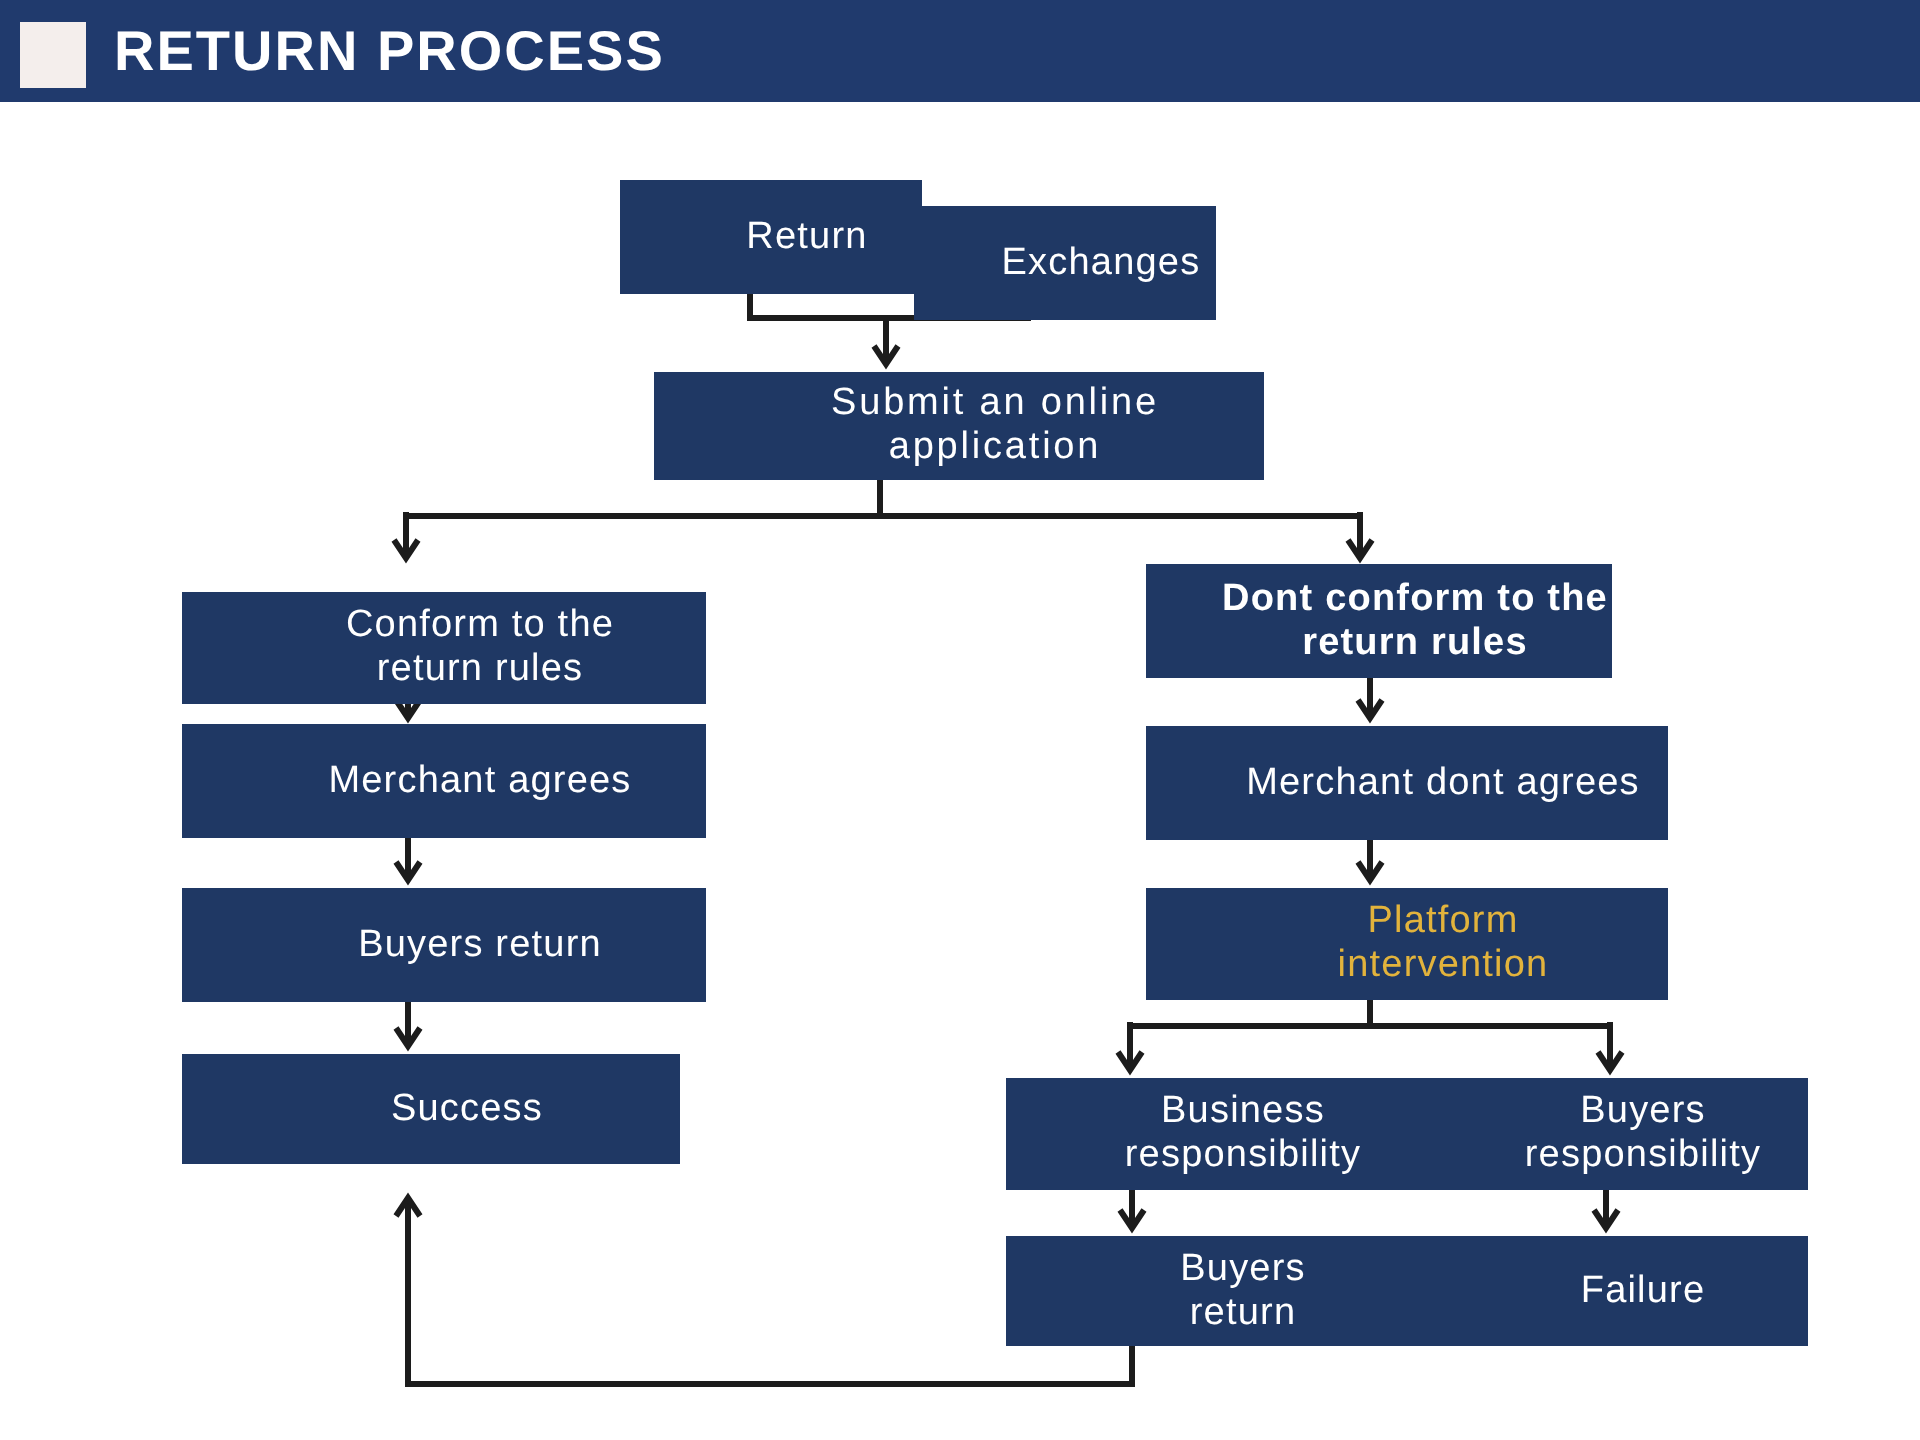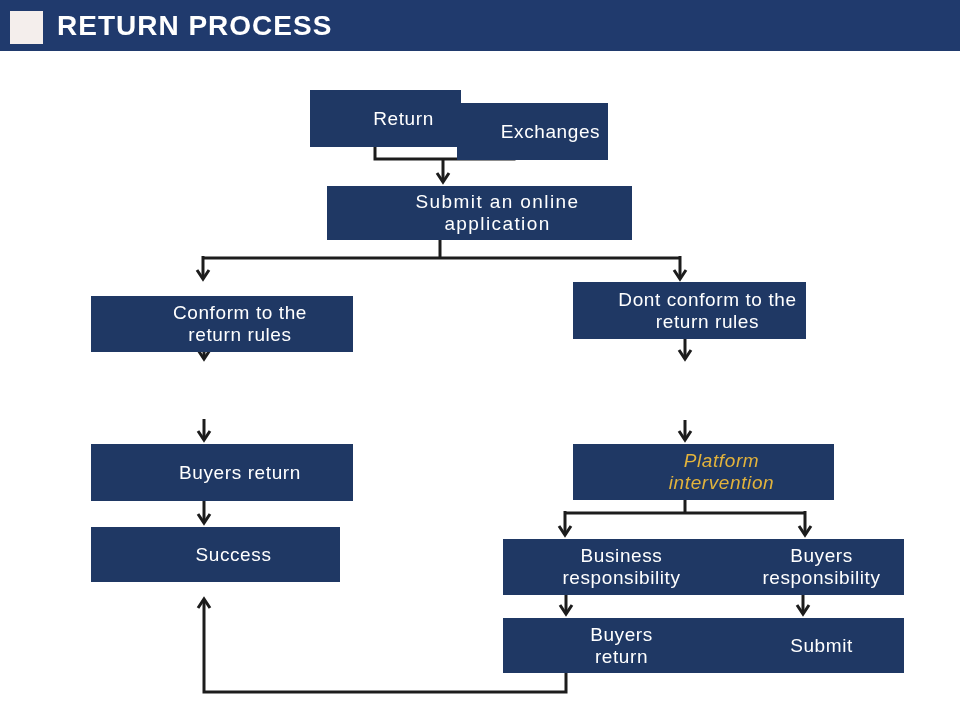--- a/index.html
+++ b/index.html
@@ -37,21 +37,21 @@
   
   .connectors{position:absolute;left:0;top:0;width:960px;height:720px;pointer-events:none;}
   .node{
     position:absolute;
     background:var(--box,#1f3864);
     color:#ffffff;
     display:flex;align-items:center;justify-content:center;
     text-align:center;font-size:19px;letter-spacing:0.6px;
     line-height:1.15;white-space:pre-line;padding-left:36px;
   }
-  .node.accent{color:var(--accent_text,#e2b33c);font-style:italic;}
+  .node.accent{color:var(--accent_text,#e2b33c);}
   .node.spaced{letter-spacing:1.4px;}
 </style>
 </head>
 <body>
 
 <div class="slide">
 
   <div class="header-bar">
     <div class="accent-square"></div>
     <h1 class="page-title">RETURN PROCESS</h1>
@@ -90,29 +90,31 @@
     <path d="M566,673 L566,692 L204,692 L204,599" marker-end="url(#arrow)"></path>
   </svg>
 
   <div class="node" style="left:310px;top:90px;width:115px;height:57px;">Return</div>
   <div class="node" style="left:457px;top:90px;width:115px;height:57px;margin-top:13px;">Exchanges</div>
   <div class="node spaced" style="left:327px;top:186px;width:269px;height:54px;">Submit an online
 application</div>
 
   <div class="node" style="left:91px;top:296px;width:226px;height:56px;">Conform to the
 return rules</div>
+  <div class="node" style="left:91px;top:362px;width:226px;height:57px;">Merchant agrees</div>
   <div class="node" style="left:91px;top:444px;width:226px;height:57px;">Buyers return</div>
   <div class="node" style="left:91px;top:527px;width:213px;height:55px;">Success</div>
 
-  <div class="node" style="left:573px;top:282px;width:197px;height:57px;">Dont conform to the
+  <div class="node" style="left:573px;top:282px;width:197px;height:57px;font-weight:bold;">Dont conform to the
 return rules</div>
+  <div class="node" style="left:573px;top:363px;width:225px;height:57px;">Merchant dont agrees</div>
   <div class="node accent" style="left:573px;top:444px;width:225px;height:56px;">Platform
 intervention</div>
 
   <div class="node" style="left:503px;top:539px;width:165px;height:56px;">Business
 responsibility</div>
   <div class="node" style="left:703px;top:539px;width:165px;height:56px;">Buyers
 responsibility</div>
   <div class="node" style="left:503px;top:618px;width:165px;height:55px;">Buyers
 return</div>
-  <div class="node" style="left:703px;top:618px;width:165px;height:55px;">Submit</div>
+  <div class="node" style="left:703px;top:618px;width:165px;height:55px;">Failure</div>
 
 </div>
 
 </body></html>

